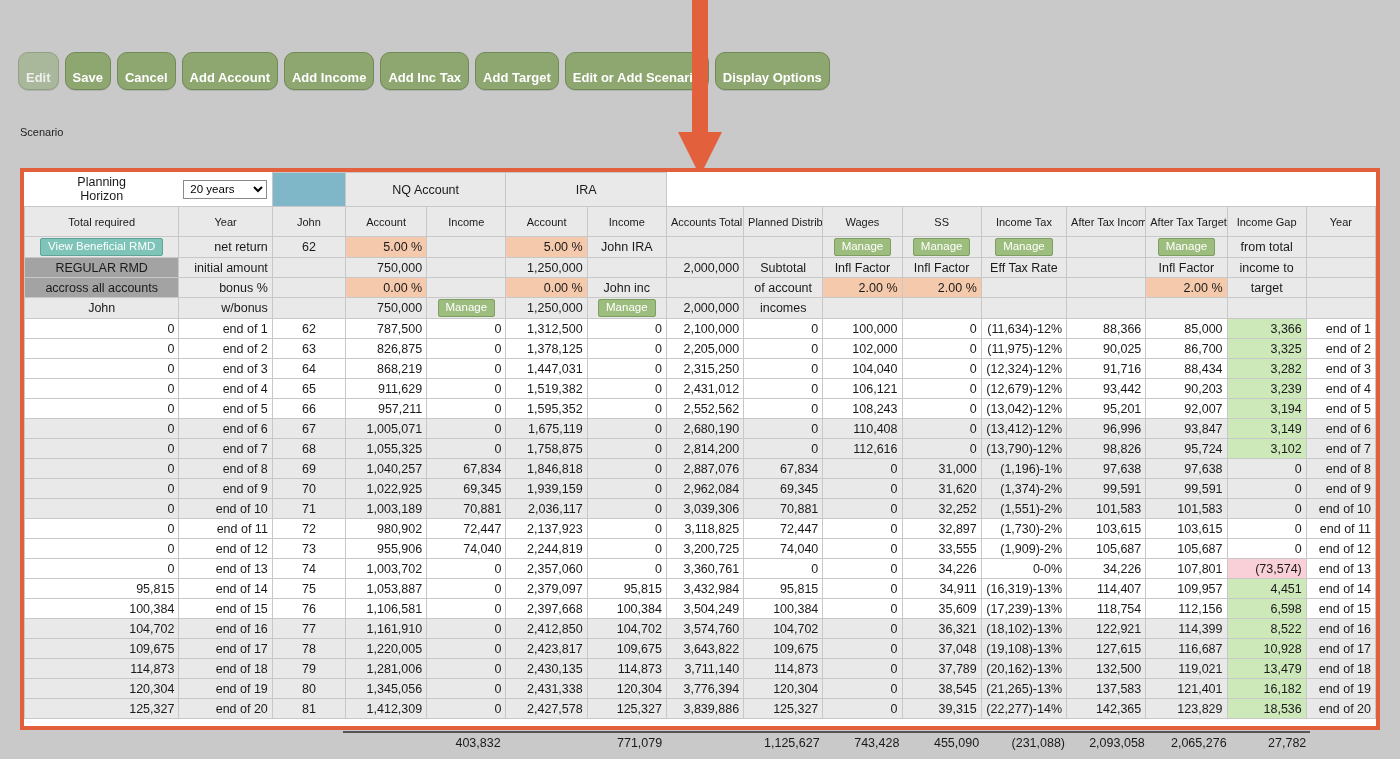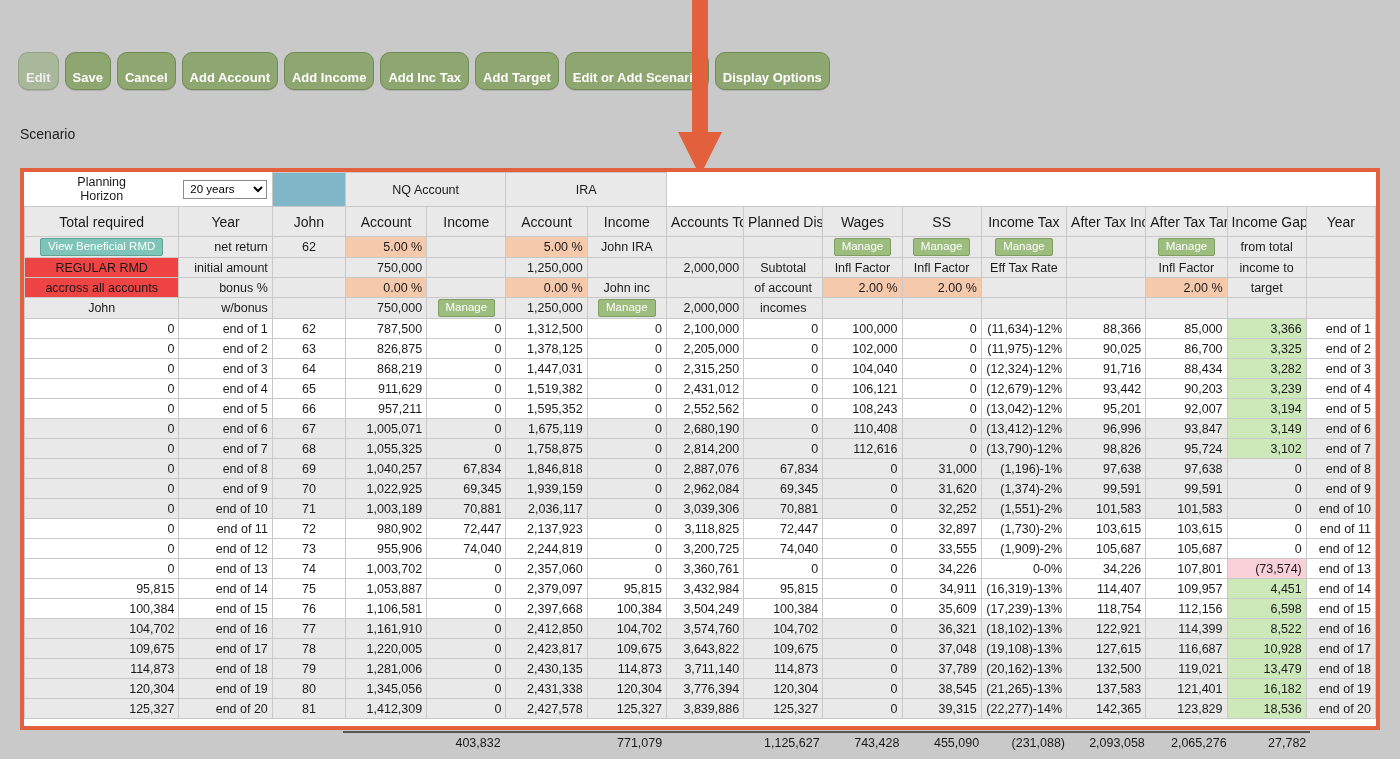--- a/index.html
+++ b/index.html
@@ -53,21 +53,21 @@
   
   .scenario-row {
     position: absolute;
     left: 20px;
     top: 126px;
     display: flex;
     align-items: center;
     gap: 10px;
   }
   .scenario-label {
-    font-size: 14px;
+    font-size: 11px;
     color: #222;
   }
   .scenario-select {
     width: 552px;
     height: 24px;
     font-size: 13px;
     background: #fff;
     border: 1px solid #8a8a8a;
     color: #111;
     padding: 2px 4px;
@@ -130,27 +130,27 @@
   .teal-btn {
     display: inline-block;
     background: #7fc4b8;
     border: 1px solid #5fa497;
     color: #ffffff;
     font-size: 11.5px;
     border-radius: 2px;
     padding: 0px 7px 1px;
     line-height: 15px;
   }
-  .yellow { background: #ef4444; }
+  .yellow { background: #a3a3a3; }
   .green-cell { background: #cde8b9; }
   .pink-cell  { background: #f9d0d8; }
   .hdr {
     background: #e9e9e9;
     text-align: center;
-    font-size: 14px;
+    font-size: 11px;
     color: #1a1a1a;
   }
   .grp-title { font-size: 13px; text-align: center; }
   .mini-select {
     width: 84px;
     height: 19px;
     font-size: 11.5px;
     border: 1px solid #8a8a8a;
     background: #fff;
     font-family: "Liberation Sans", sans-serif;

